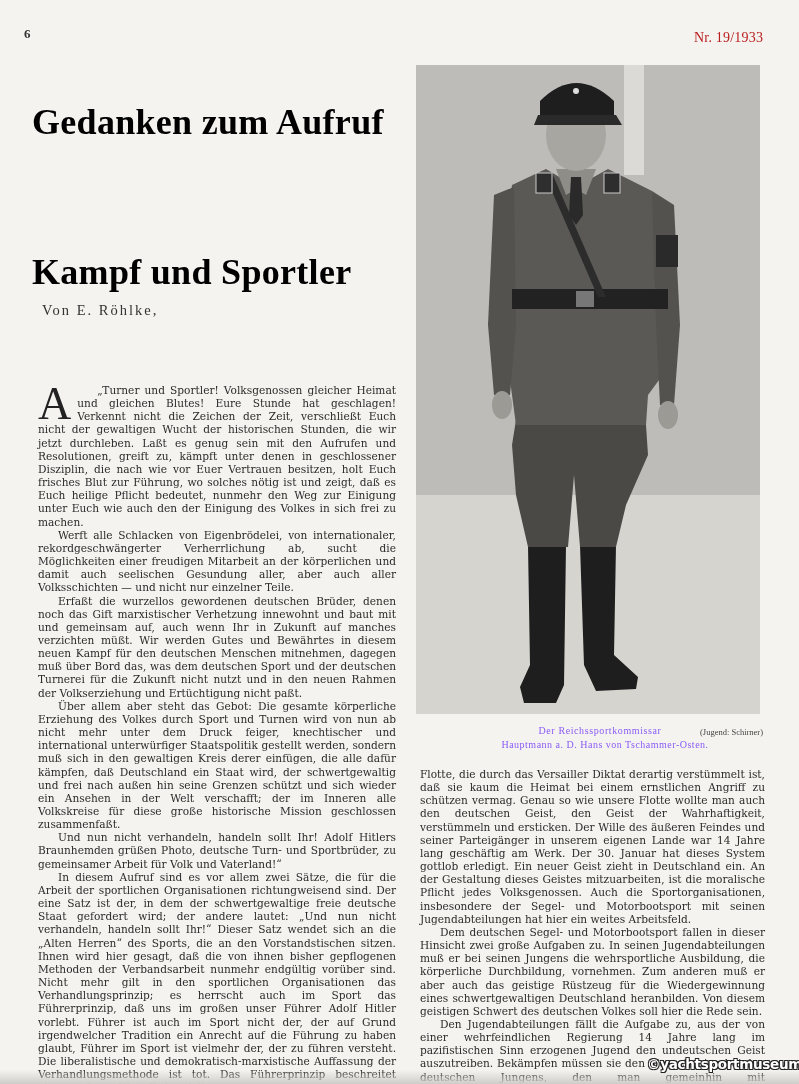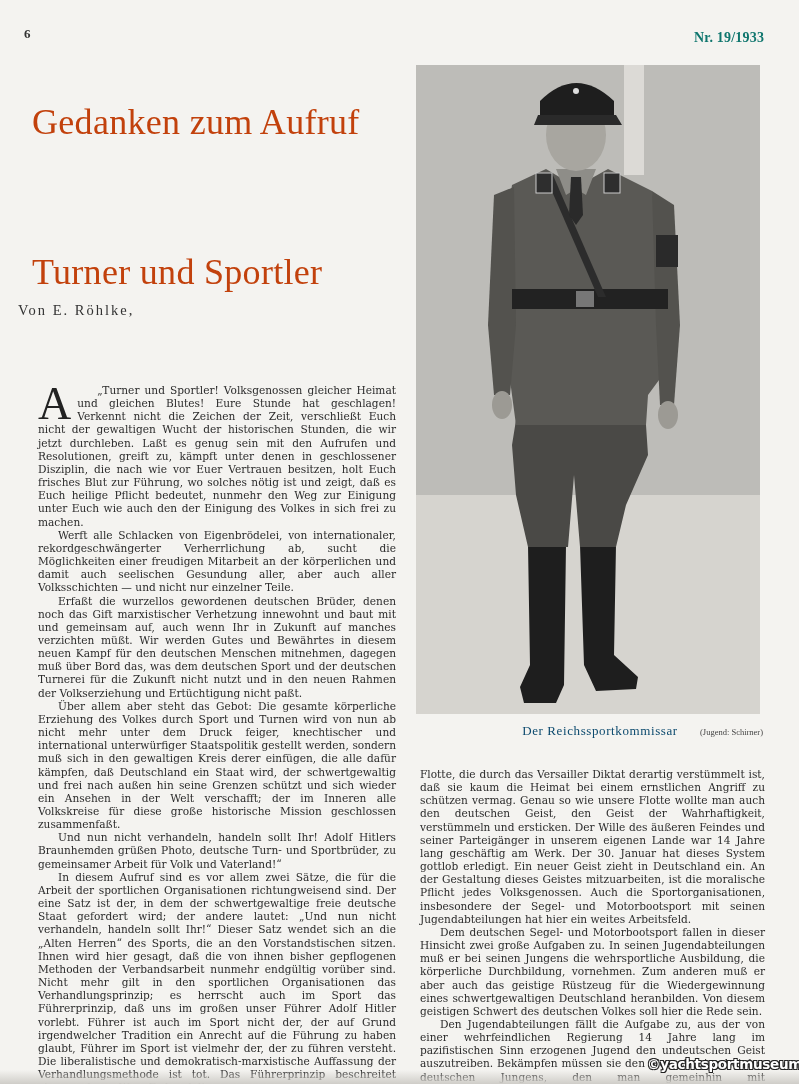--- a/index.html
+++ b/index.html
@@ -8,30 +8,30 @@
     background: #f4f3f0;
     position: relative;
     color: #222;
   }
   .page-num {
     position: absolute; left: 24px; top: 26px;
     font-family: "Liberation Serif", serif; font-size: 13px; font-weight: bold; color: #333;
   }
   .issue {
     position: absolute; left: 694px; top: 30px;
-    font-family: "Liberation Serif", serif; font-size: 14px; font-weight: bold; color: #0f766e;
+    font-family: "Liberation Serif", serif; font-size: 14px; font-weight: normal; color: #b91c1c;
     letter-spacing: 0.2px;
   }
   .headline {
     position: absolute; left: 32px; top: 97px; width: 360px;
     font-family: "Liberation Serif", serif; font-size: 36px; line-height: 50px;
-    color: #c2410c; margin: 0; font-weight: normal; letter-spacing: 0.3px;
+    color: #000000; margin: 0; font-weight: bold; letter-spacing: 0.3px;
   }
   .byline {
-    position: absolute; left: 18px; top: 300px;
+    position: absolute; left: 42px; top: 300px;
     font-family: "Liberation Serif", serif; font-size: 14.5px; line-height: 21px; color: #333;
   }
   .byline .author { letter-spacing: 2px; display: block; }
   .byline .role { display: block; letter-spacing: 0.3px; }
   .col {
     position: absolute;
     font-family: "DejaVu Serif", serif; font-size: 10.6px; line-height: 13.15px;
     color: #2b2b2b; text-align: justify;
   }
   .col-left { left: 38px; top: 384px; width: 358px; }
@@ -43,21 +43,21 @@
     margin: 2px 6px 0 0; color: #222;
   }
   .photo {
     position: absolute; left: 416px; top: 65px; width: 344px; height: 649px;
     background: linear-gradient(180deg, #b9b8b4 0%, #c8c6c1 35%, #d8d6d2 70%, #e3e1dd 100%);
     overflow: hidden;
   }
   .photo svg { display: block; }
   .caption {
     position: absolute; left: 470px; top: 724px; width: 300px;
-    font-family: "Liberation Serif", serif; font-size: 13px; line-height: 14px; color: #0c4a6e;
+    font-family: "Liberation Serif", serif; font-size: 10px; line-height: 14px; color: #8b5cf6;
     text-align: center;
   }
   .caption .l1 { letter-spacing: 0.6px; display: block; padding-right: 40px; }
   .caption .l2 { letter-spacing: 0.5px; display: block; margin-left: -30px; }
   .credit {
     position: absolute; left: 700px; top: 727px;
     font-family: "Liberation Serif", serif; font-size: 8.5px; color: #444;
   }
   .watermark {
     position: absolute; left: 647px; top: 1056px;
@@ -73,21 +73,21 @@
 </head>
 <body>
 
 <div class="page-num">6</div>
 <div class="issue">Nr. 19/1933</div>
 
 <h1 class="headline">
   <span>Gedanken zum Aufruf</span><br>
   <br>
   <br>
-  <span>Turner und Sportler</span>
+  <span>Kampf und Sportler</span>
 </h1>
 
 <div class="byline">
   <span class="author">Von E. Röhlke,</span>
 </div>
 
 <div class="col col-left">
   <p class="noind"><span class="dropcap">A</span></p>
   <p>„Turner und Sportler! Volksgenossen gleicher Heimat und gleichen Blutes! Eure Stunde hat geschlagen! Verkennt nicht die Zeichen der Zeit, verschließt Euch nicht der gewaltigen Wucht der historischen Stunden, die wir jetzt durchleben. Laßt es genug sein mit den Aufrufen und Resolutionen, greift zu, kämpft unter denen in geschlossener Disziplin, die nach wie vor Euer Vertrauen besitzen, holt Euch frisches Blut zur Führung, wo solches nötig ist und zeigt, daß es Euch heilige Pflicht bedeutet, nunmehr den Weg zur Einigung unter Euch wie auch den der Einigung des Volkes in sich frei zu machen.</p>
   <p>Werft alle Schlacken von Eigenbrödelei, von internationaler, rekordgeschwängerter Verherrlichung ab, sucht die Möglichkeiten einer freudigen Mitarbeit an der körperlichen und damit auch seelischen Gesundung aller, aber auch aller Volksschichten — und nicht nur einzelner Teile.</p>
@@ -134,20 +134,21 @@
     <ellipse cx="160" cy="70" rx="30" ry="36" fill="#a8a6a0"></ellipse>
 
     <path d="M124 36 Q160 0 198 36 L198 54 L124 54 Z" fill="#1e1e1e"></path>
     <path d="M122 50 L200 50 L206 60 L118 60 Z" fill="#2a2a2a"></path>
     <circle cx="160" cy="26" r="3" fill="#ddd"></circle>
   </svg>
 </div>
 
 <div class="caption">
   <span class="l1">Der Reichssportkommissar</span>
+  <span class="l2">Hauptmann a. D. Hans von Tschammer-Osten.</span>
 </div>
 <div class="credit">(Jugend: Schirner)</div>
 
 <div class="col col-right">
   <p class="noind">Flotte, die durch das Versailler Diktat derartig verstümmelt ist, daß sie kaum die Heimat bei einem ernstlichen Angriff zu schützen vermag. Genau so wie unsere Flotte wollte man auch den deutschen Geist, den Geist der Wahrhaftigkeit, verstümmeln und ersticken. Der Wille des äußeren Feindes und seiner Parteigänger in unserem eigenen Lande war 14 Jahre lang geschäftig am Werk. Der 30. Januar hat dieses System gottlob erledigt. Ein neuer Geist zieht in Deutschland ein. An der Gestaltung dieses Geistes mitzuarbeiten, ist die moralische Pflicht jedes Volksgenossen. Auch die Sportorganisationen, insbesondere der Segel- und Motorbootsport mit seinen Jugendabteilungen hat hier ein weites Arbeitsfeld.</p>
   <p>Dem deutschen Segel- und Motorbootsport fallen in dieser Hinsicht zwei große Aufgaben zu. In seinen Jugendabteilungen muß er bei seinen Jungens die wehrsportliche Ausbildung, die körperliche Durchbildung, vornehmen. Zum anderen muß er aber auch das geistige Rüstzeug für die Wiedergewinnung eines schwertgewaltigen Deutschland heranbilden. Von diesem geistigen Schwert des deutschen Volkes soll hier die Rede sein.</p>
   <p>Den Jugendabteilungen fällt die Aufgabe zu, aus der von einer wehrfeindlichen Regierung 14 Jahre lang im pazifistischen Sinn erzogenen Jugend den undeutschen Geist auszutreiben. Bekämpfen müssen sie den Menschentyp bei den deutschen Jungens, den man gemeinhin mit Kurfürstendammjüngling bezeichnet. Dieser Typ kennzeichnet sich dadurch, daß er sein kleines Ich für den Mittelpunkt alles</p>
 </div>
 
 <div class="bottom-shadow"></div>

